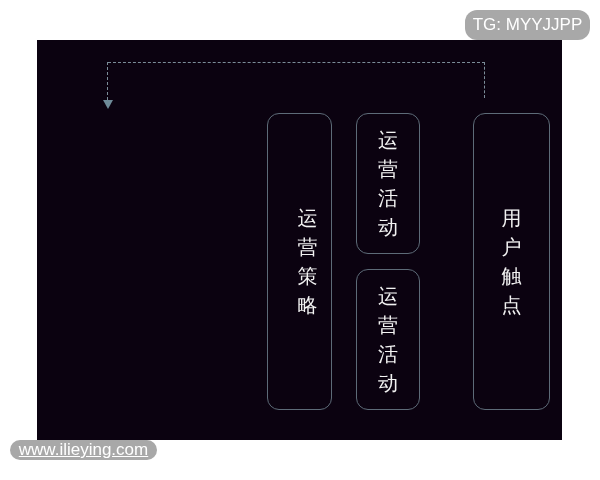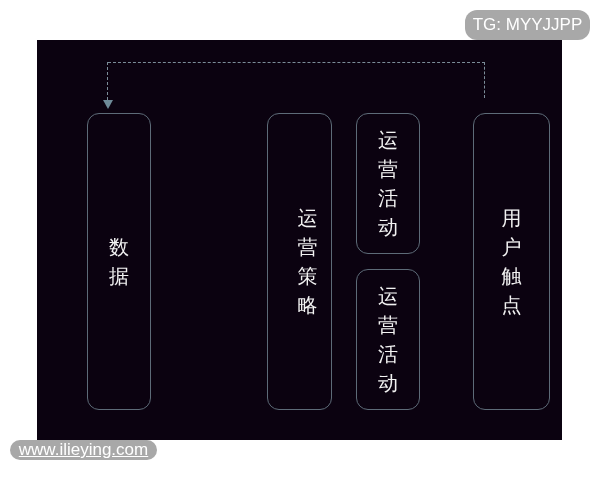--- a/index.html
+++ b/index.html
@@ -25,23 +25,20 @@
   <span>TG: MYYJJPP</span>
 </div>
 
 <div class="panel">
 
   <div class="dash-v" style="left:447px; top:22px; height:36px;"></div>
   <div class="dash-h" style="left:71px; top:22px; width:377px;"></div>
   <div class="dash-v" style="left:70px; top:22px; height:38px;"></div>
   <div class="arrow" style="left:66px; top:60px;"></div>
 
-  <div class="box" style="left:50px; top:73px; width:64px; height:297px;">
-    <span class="vtext">数据</span>
-  </div>
 
 
   <div class="box" style="left:230px; top:73px; width:65px; height:297px;padding-left:16px;">
     <span class="vtext">运营策略</span>
   </div>
 
   <div class="box" style="left:319px; top:73px; width:64px; height:141px;">
     <span class="vtext">运营活动</span>
   </div>
 

